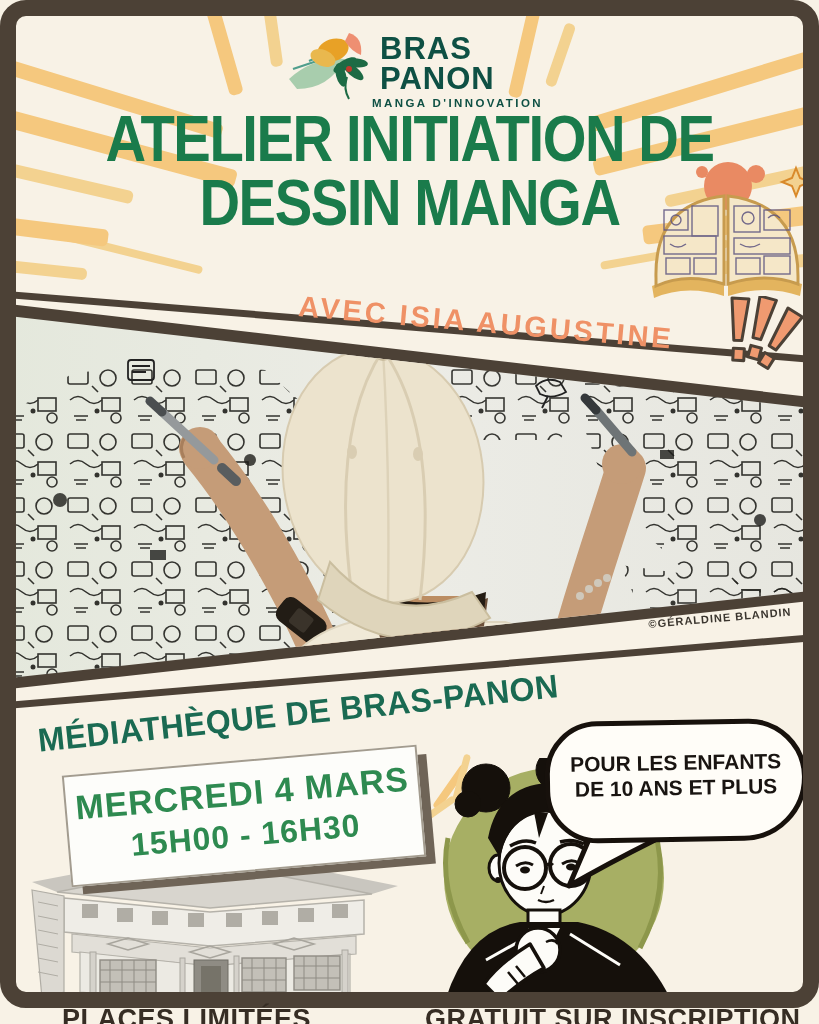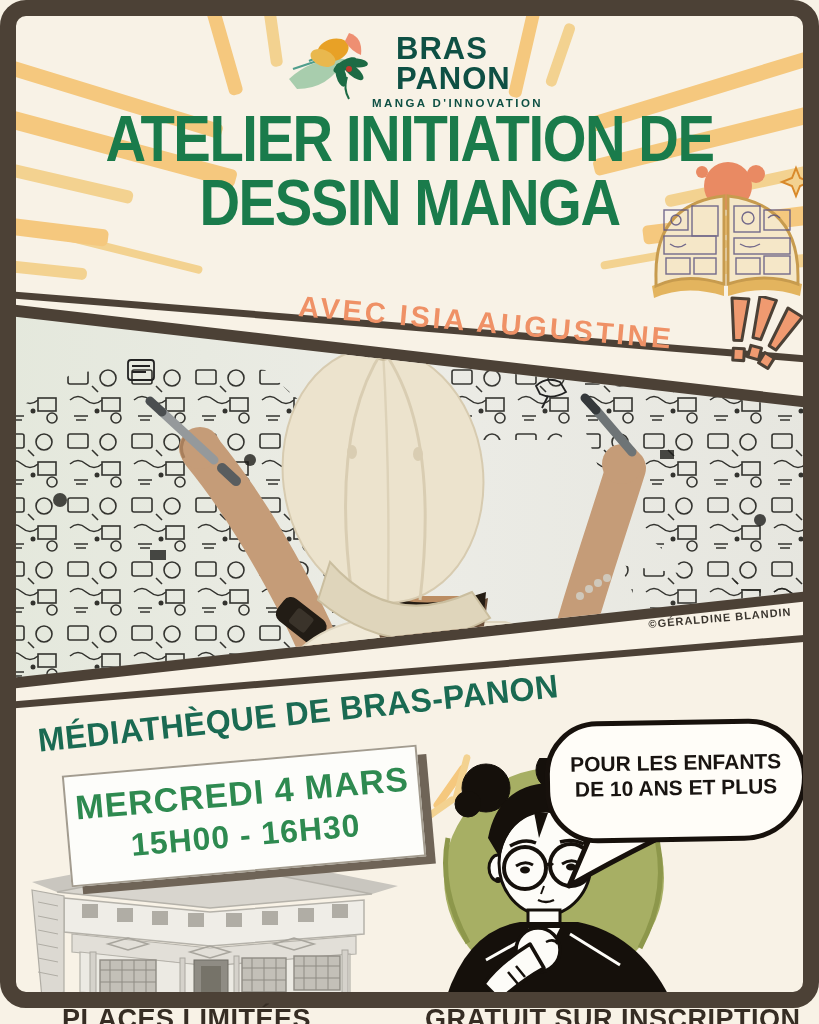--- a/index.html
+++ b/index.html
@@ -99,21 +99,21 @@
     <path d="M66,6 Q80,10 78,28 Q68,24 62,14 Z" fill="#ee8f72"></path>
     <g fill="#1d6b45">
       <ellipse cx="62" cy="38" rx="13" ry="5" transform="rotate(-30 62 38)"></ellipse>
       <ellipse cx="70" cy="44" rx="13" ry="5" transform="rotate(40 70 44)"></ellipse>
       <ellipse cx="58" cy="48" rx="12" ry="5" transform="rotate(75 58 48)"></ellipse>
       <ellipse cx="74" cy="36" rx="11" ry="4.5" transform="rotate(5 74 36)"></ellipse>
     </g>
     <circle cx="66" cy="42" r="3" fill="#c0392b"></circle>
     <path d="M64,50 Q60,62 66,72" stroke="#1d6b45" stroke-width="2" fill="none"></path>
   </svg>
-  <div class="logo-text" style="left:380px;top:34px;margin-left:16px;">
+  <div class="logo-text" style="left:380px;top:34px;">
     <div>BRAS</div>
     <div>PANON</div>
   </div>
   <div class="logo-tag" style="left:372px;top:97px;">MANGA D'INNOVATION</div>
 
   <div class="title">
     <div>ATELIER INITIATION DE</div>
     <div>DESSIN MANGA</div>
   </div>
 

